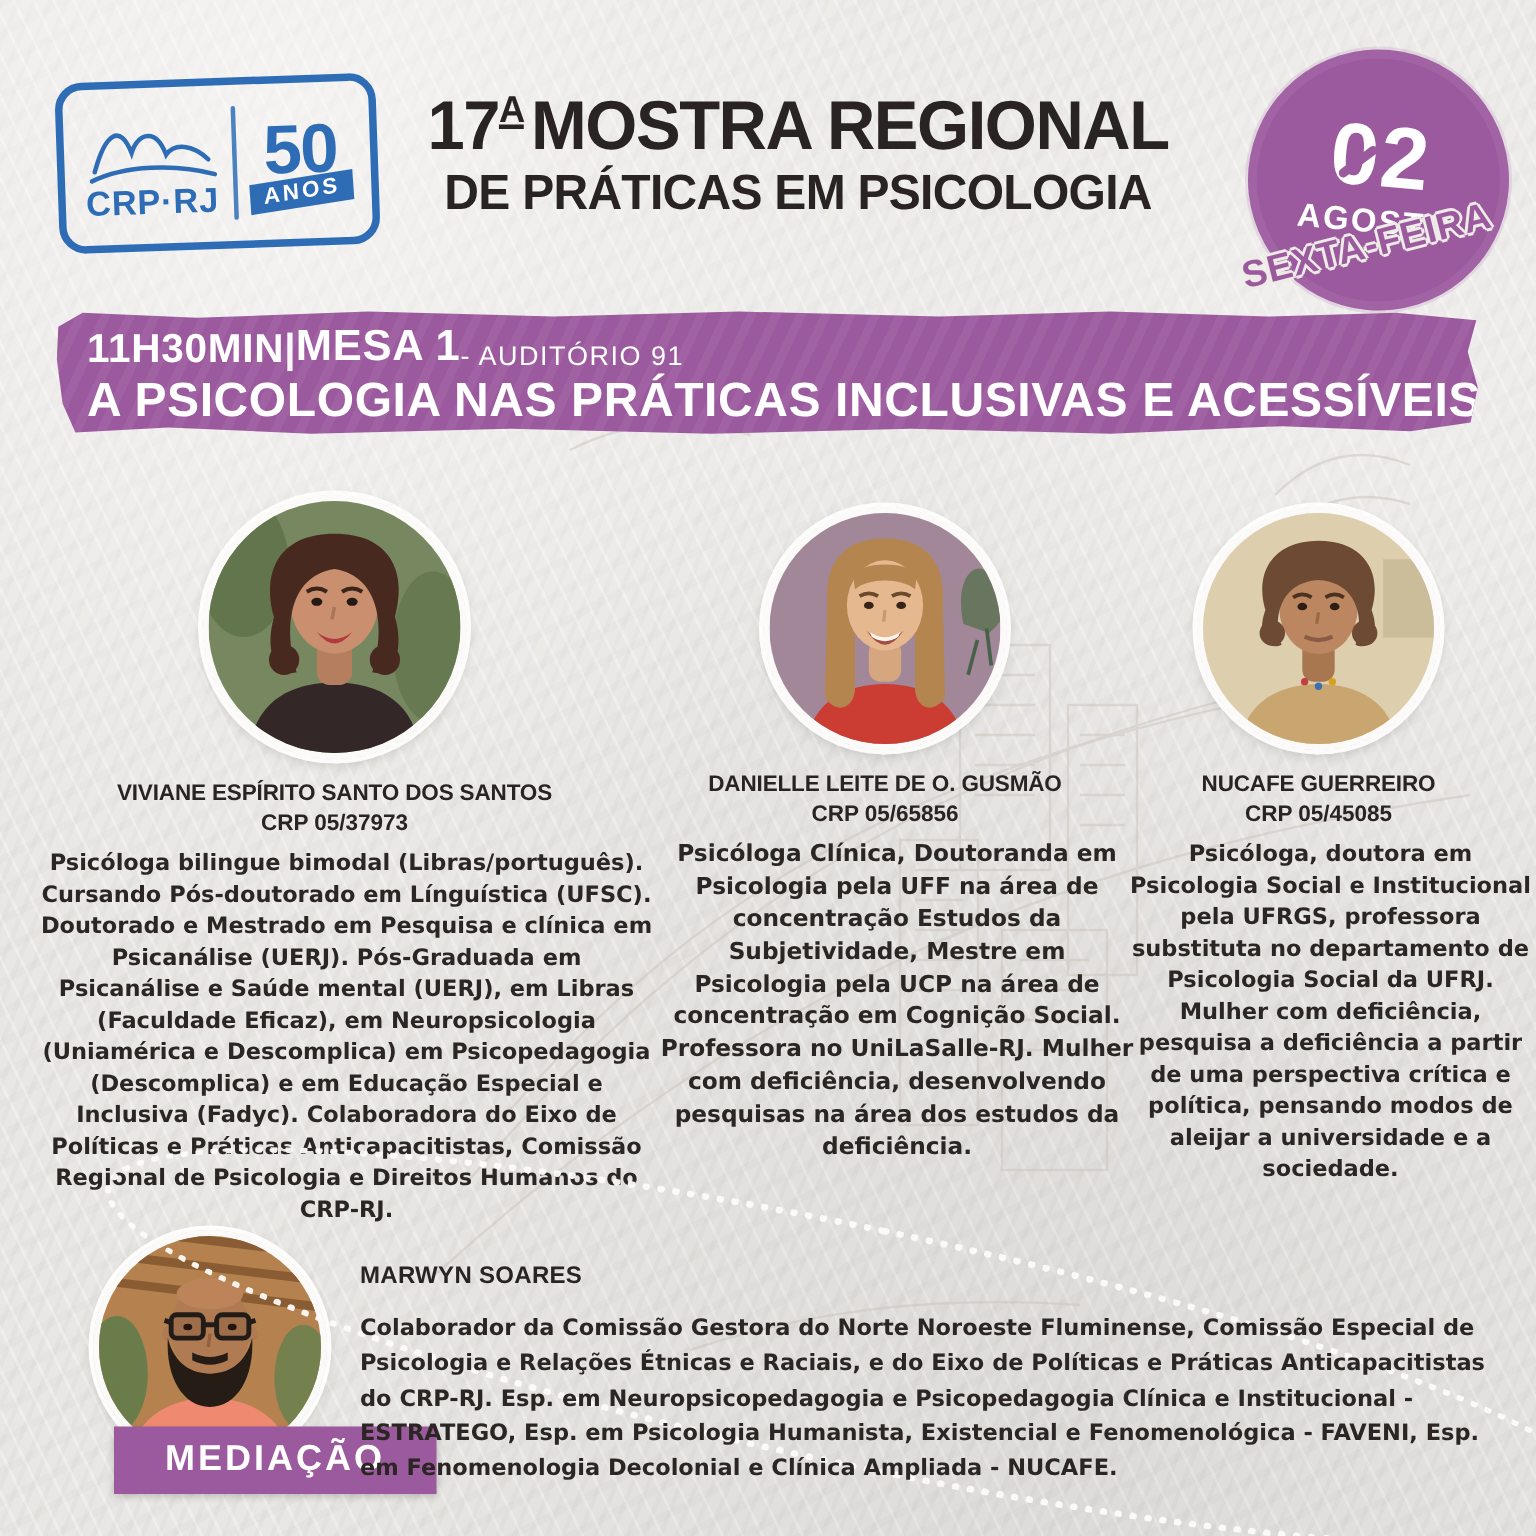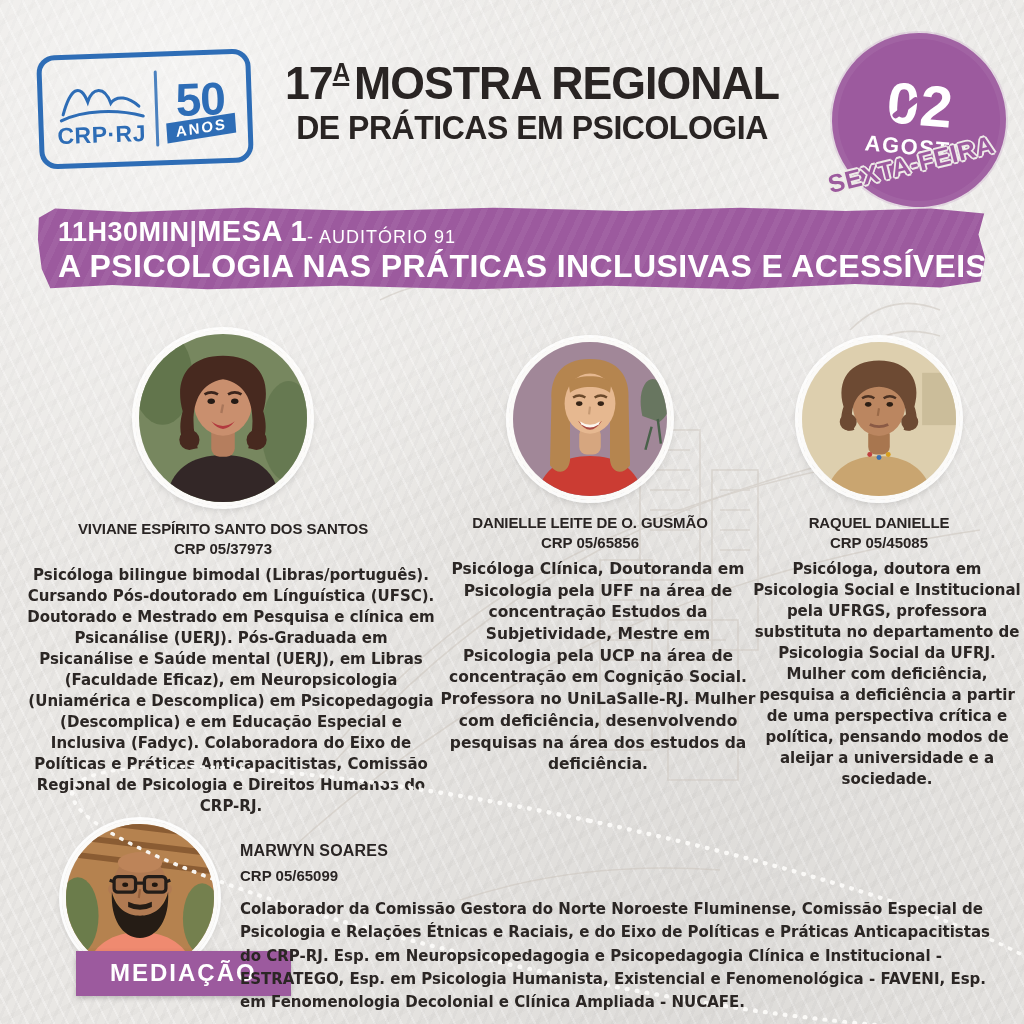--- a/index.html
+++ b/index.html
@@ -232,21 +232,21 @@
             <ellipse cx="57" cy="40.5" rx="2.1" ry="1.6" fill="#2c1e14"></ellipse>
             <path d="M50,43 L49.2,48" stroke="#9a6a48" stroke-width="1.4"></path>
             <path d="M44,53.5 Q50,56.5 56,53.5" stroke="#8a5a45" stroke-width="1.8" fill="none"></path>
             <circle cx="44" cy="73" r="1.6" fill="#c04040"></circle>
             <circle cx="50" cy="75" r="1.6" fill="#3a6fb0"></circle>
             <circle cx="56" cy="73" r="1.6" fill="#d8a020"></circle>
           </svg>
         </div>
         <i class="ring"></i>
       </div>
-      <div class="sp-name">RAQUEL DANIELLE</div>
+      <div class="sp-name">NUCAFE GUERREIRO</div>
       <div class="sp-crp">CRP 05/45085</div>
       <div class="sp-bio">Psicóloga, doutora em Psicologia Social e Institucional pela UFRGS, professora substituta no departamento de Psicologia Social da UFRJ. Mulher com deficiência, pesquisa a deficiência a partir de uma perspectiva crítica e política, pensando modos de aleijar a universidade e a sociedade.</div>
     </div>
   </div>
 
   <div class="layer med-photo photo-wrap">
     <div class="photo p-150">
       <svg viewBox="0 0 100 100" preserveAspectRatio="xMidYMid slice">
         <rect width="100" height="100" fill="#b5824f"></rect>
         <path d="M0,8 L100,20 M0,20 L100,32 M0,-4 L100,8" stroke="#8a5c33" stroke-width="4"></path>
@@ -268,17 +268,16 @@
         <ellipse cx="60" cy="41" rx="2" ry="1.5" fill="#20160f"></ellipse>
         <path d="M50,44 L49.2,50" stroke="#95613d" stroke-width="1.5"></path>
       </svg>
     </div>
     <i class="ring"></i>
   </div>
   <div class="layer med-label">MEDIAÇÃO</div>
 
   <div class="layer med-text">
     <div class="med-name">MARWYN SOARES</div>
-    <div class="med-crp">CRP 05/65099</div>
     <div class="med-bio">Colaborador da Comissão Gestora do Norte Noroeste Fluminense, Comissão Especial de Psicologia e Relações Étnicas e Raciais, e do Eixo de Políticas e Práticas Anticapacitistas do CRP-RJ. Esp. em Neuropsicopedagogia e Psicopedagogia Clínica e Institucional - ESTRATEGO, Esp. em Psicologia Humanista, Existencial e Fenomenológica - FAVENI, Esp. em Fenomenologia Decolonial e Clínica Ampliada - NUCAFE.</div>
   </div>
 
 </div>
 
 </body></html>

